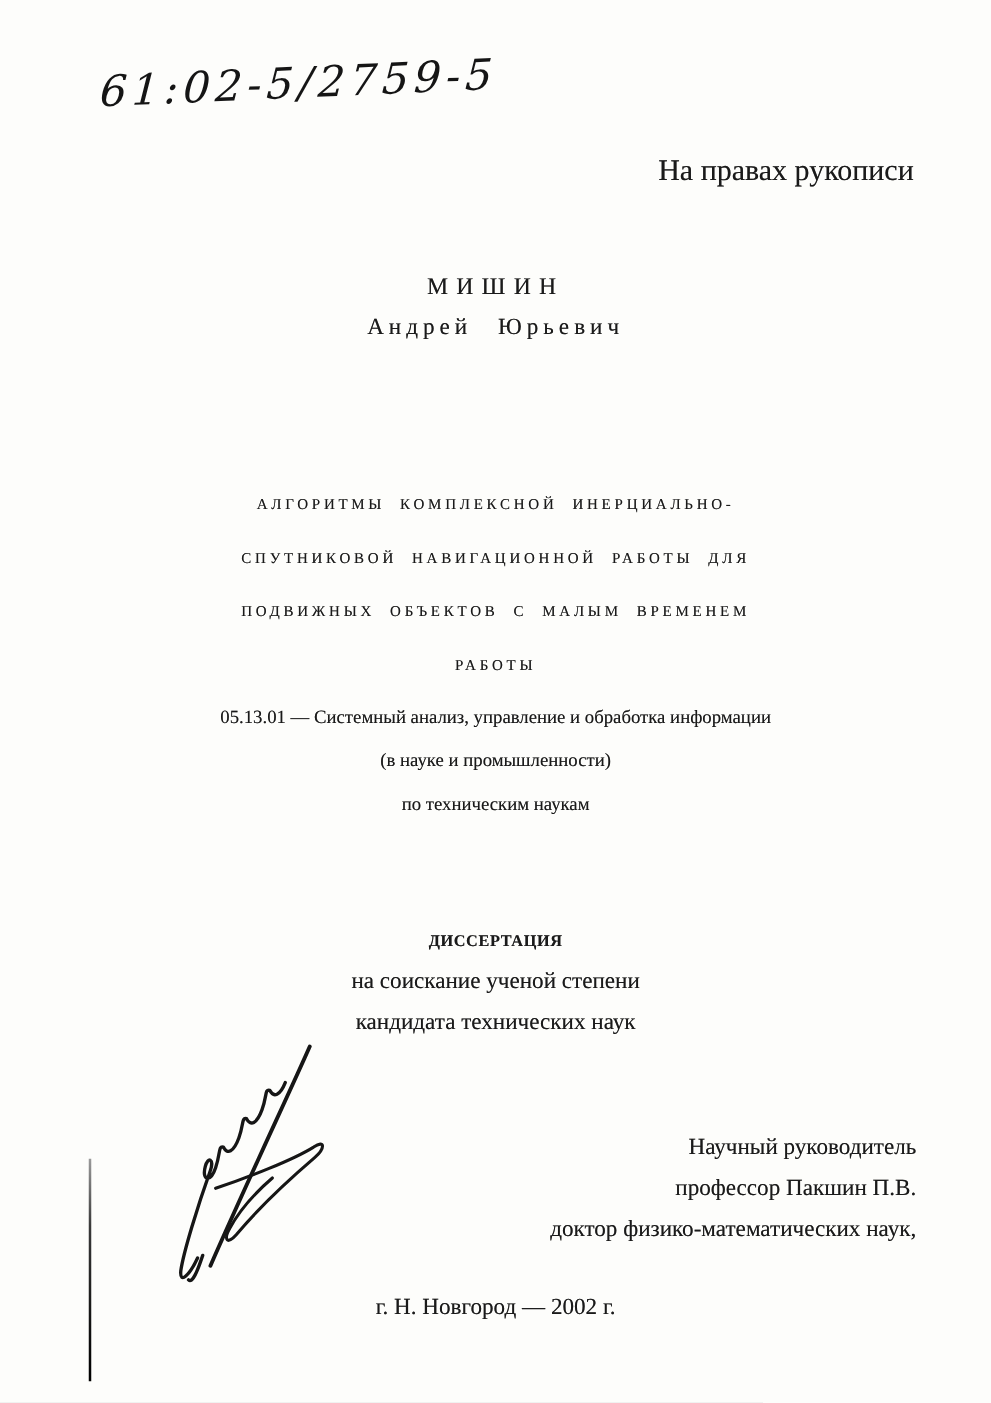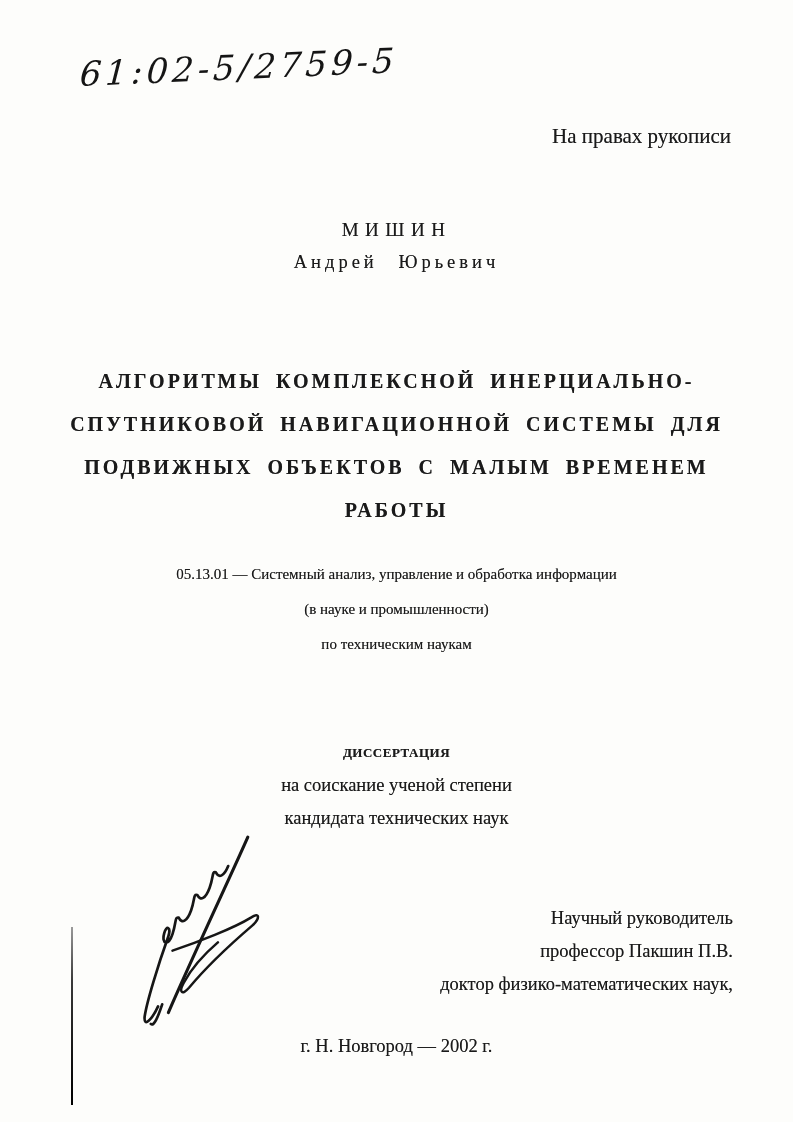--- a/index.html
+++ b/index.html
@@ -33,42 +33,42 @@
     transform: rotate(-2.5deg) skewX(-6deg);
     transform-origin: left center;
     color: #151515;
     text-shadow: none;
     white-space: nowrap;
   }
 
   .manuscript-note {
     top: 124px;
     right: 62px;
-    font-size: 21px;
+    font-size: 24px;
     white-space: nowrap;
   }
 
   .author-block { top: 219px; }
   .author-surname {
     font-size: 19px;
     letter-spacing: 6.5px;
     white-space: nowrap;
   }
   .author-names {
     margin-top: 11px;
     font-size: 18.5px;
     letter-spacing: 4px;
     word-spacing: 12px;
     white-space: nowrap;
   }
 
   .title-block {
-    top: 360px;
-    font-weight: bold;
-    font-size: 20px;
+    top: 382px;
+    font-weight: normal;
+    font-size: 12px;
     letter-spacing: 3px;
     word-spacing: 6px;
     line-height: 43px;
     white-space: nowrap;
   }
 
   .specialty-block {
     top: 557px;
     font-size: 15px;
     line-height: 35px;
@@ -128,21 +128,21 @@
 
   <div class="abs manuscript-note">На правах рукописи</div>
 
   <div class="abs centered author-block">
     <div class="author-surname">МИШИН</div>
     <div class="author-names">Андрей Юрьевич</div>
   </div>
 
   <div class="abs centered title-block">
     <div>АЛГОРИТМЫ КОМПЛЕКСНОЙ ИНЕРЦИАЛЬНО-</div>
-    <div>СПУТНИКОВОЙ НАВИГАЦИОННОЙ СИСТЕМЫ ДЛЯ</div>
+    <div>СПУТНИКОВОЙ НАВИГАЦИОННОЙ РАБОТЫ ДЛЯ</div>
     <div>ПОДВИЖНЫХ ОБЪЕКТОВ С МАЛЫМ ВРЕМЕНЕМ</div>
     <div>РАБОТЫ</div>
   </div>
 
   <div class="abs centered specialty-block">
     <div>05.13.01 — Системный анализ, управление и обработка информации</div>
     <div>(в науке и промышленности)</div>
     <div>по техническим наукам</div>
   </div>
 

